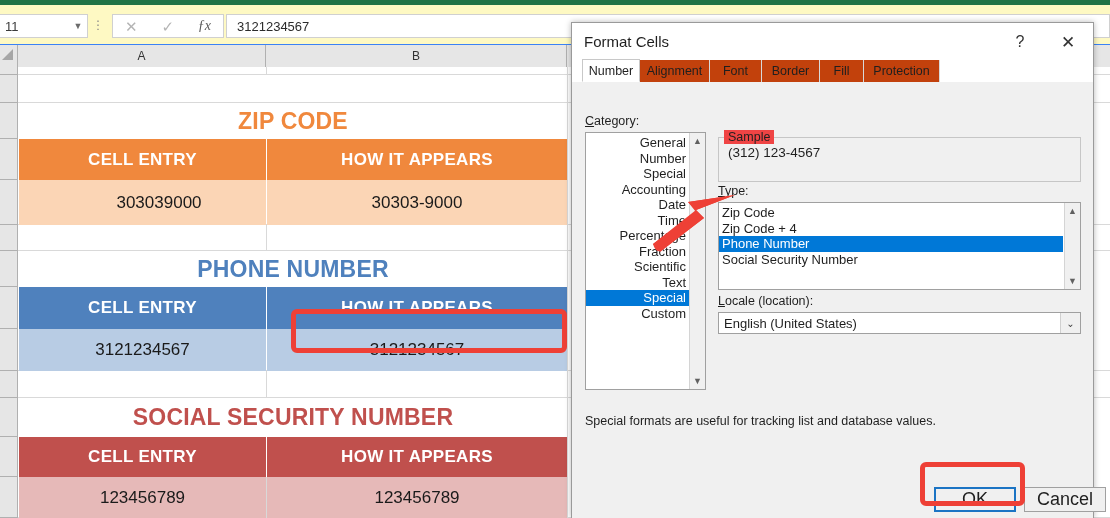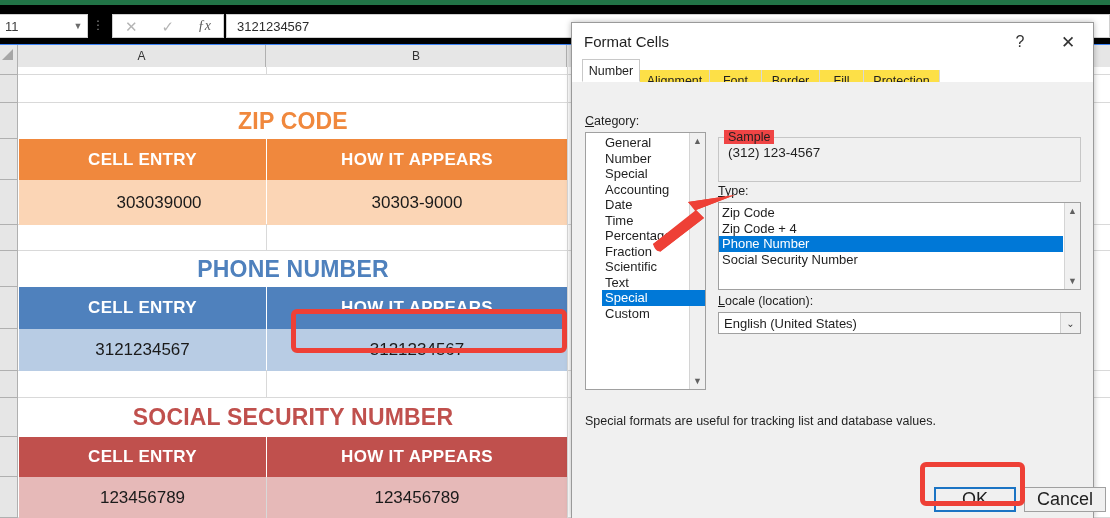--- a/index.html
+++ b/index.html
@@ -18,21 +18,21 @@
     background: #ffffff;
   }
 
   
   .green-strip {
     position: absolute; left: 0; top: 0; width: 1110px; height: 5px;
     background: #217346;
   }
   .formula-bar-area {
     position: absolute; left: 0; top: 5px; width: 1110px; height: 39px;
-    background: #000000;
+    background: #fef9c3;
     border-bottom: 3px solid #3b82f6;
   }
   .name-box {
     position: absolute; left: -10px; top: 9px; width: 98px; height: 24px;
     background: #ffffff; border: 1px solid #d0d0d0;
     display: flex; align-items: center; box-sizing: border-box;
   }
   .name-box-text {
     font-size: 13px; color: #3b3b3b; padding-left: 14px; flex: 1;
     font-family: "Liberation Sans", sans-serif;
@@ -151,25 +151,25 @@
   .dlg-close {
     position: absolute; right: 10px; top: 8px; width: 30px; height: 22px;
     display: flex; align-items: center; justify-content: center;
     font-size: 17px; color: #333333;
   }
   .tabstrip {
     position: absolute; left: 0; top: 37px; width: 521px; height: 22px;
     background: #ffffff; border-bottom: 1px solid #c8c8c8;
   }
   .tab {
-    position: absolute; top: 10px; height: 22px;
+    position: absolute; top: 0; height: 22px;
     display: flex; align-items: center; justify-content: center;
     font-size: 12.5px; color: #1f1f1f;
     border-right: 1px solid #d8d8d8; box-sizing: border-box;
-    background: #fde047;
+    background: #c2410c;
   }
   .tab.active {
     background: #ffffff; border-bottom: 1px solid #ffffff;
     border-left: 1px solid #c8c8c8; border-top: 1px solid #c8c8c8;
     border-right: 1px solid #c8c8c8;
     height: 23px; color: #1f1f1f;
   }
   .dlg-body {
     position: absolute; left: 0; top: 59px; width: 521px; height: 436px;
     background: #f0f0f0;
@@ -349,21 +349,21 @@
     <div class="dlg-body">
 
       <span class="fld-label" style="left:13px;top:32px;">
         <span class="underline-first"><u>C</u>ategory:</span>
       </span>
       <div class="listbox" style="left:13px;top:50px;width:121px;height:258px;">
         <div class="scrollbar-v">
           <div class="sb-arrow up">▲</div>
           <div class="sb-arrow down">▼</div>
         </div>
-        <div style="position:absolute;left:16px;top:2px;width:103px;">
+        <div style="position:absolute;left:0;top:2px;width:103px;text-align:right;">
           <div class="list-item">General</div>
           <div class="list-item">Number</div>
           <div class="list-item">Special</div>
           <div class="list-item">Accounting</div>
           <div class="list-item">Date</div>
           <div class="list-item">Time</div>
           <div class="list-item">Percentage</div>
           <div class="list-item">Fraction</div>
           <div class="list-item">Scientific</div>
           <div class="list-item">Text</div>

